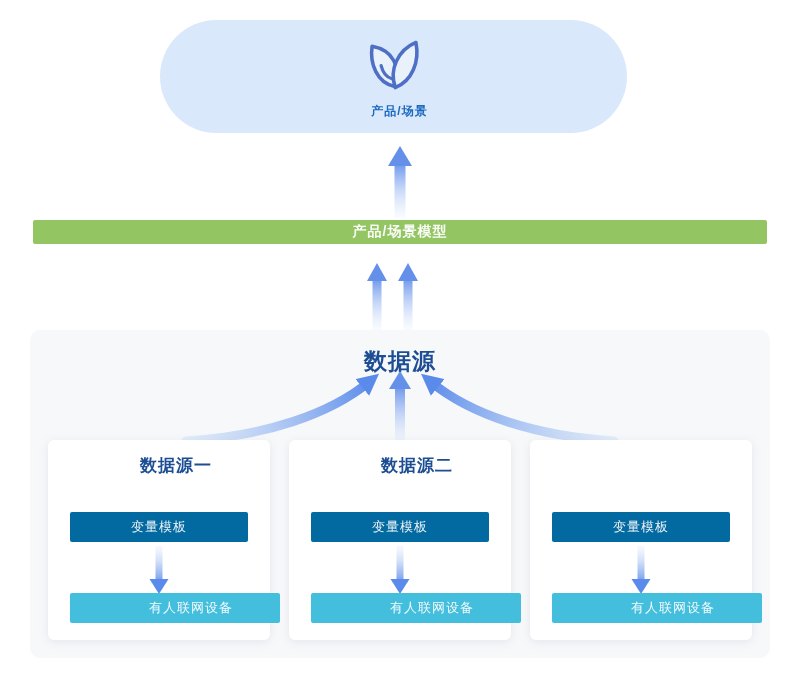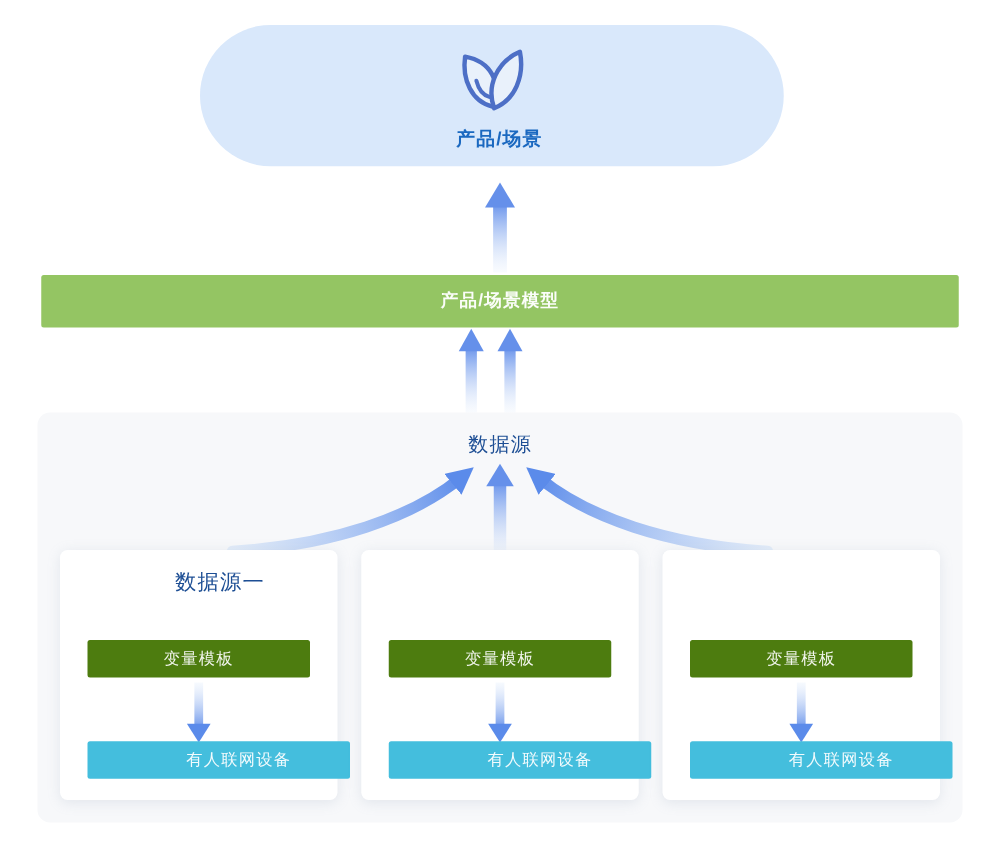--- a/index.html
+++ b/index.html
@@ -6,59 +6,59 @@
   body{font-family:"Liberation Sans","DejaVu Sans",sans-serif;}
   .stage{position:relative;width:800px;height:673px;background:#ffffff;overflow:hidden;}
 
   
   .capsule{
     position:absolute;left:160px;top:20px;width:467px;height:113px;
     background:#d9e8fb;border-radius:60px;
     display:flex;flex-direction:column;align-items:center;justify-content:center;
   }
   .capsule .leaf{width:66px;height:58px;margin-top:2px;}
-  .capsule .label{margin-top:9px;font-size:15px;font-weight:bold;color:#1a68c0;letter-spacing:1px;margin-left:12px;}
+  .capsule .label{margin-top:9px;font-size:12px;font-weight:bold;color:#1a68c0;letter-spacing:1px;margin-left:12px;}
 
   
   .model-bar{
-    position:absolute;left:33px;top:220px;width:734px;height:42px;
+    position:absolute;left:33px;top:220px;width:734px;height:24px;
     background:#94c563;border-radius:2px;
     display:flex;align-items:center;justify-content:center;
     font-size:14px;font-weight:bold;color:rgba(255,255,255,0.96);letter-spacing:1px;
   }
 
   
   .group{
     position:absolute;left:30px;top:330px;width:740px;height:328px;
     background:#f7f8fa;border-radius:10px;
   }
   .group-title{
     position:absolute;left:0;top:346px;width:800px;text-align:center;
-    font-size:16px;font-weight:normal;color:#1d4e94;letter-spacing:1px;
+    font-size:23px;font-weight:bold;color:#1d4e94;letter-spacing:1px;
   }
 
   
   .overlay{position:absolute;left:0;top:0;width:800px;height:673px;pointer-events:none;z-index:1;}
 
   
   .card{
     position:absolute;top:440px;width:222px;height:200px;background:#ffffff;
     border-radius:6px;box-shadow:0 2px 10px rgba(140,155,175,0.18);z-index:2;
   }
   .card.c1{left:48px;} .card.c2{left:289px;} .card.c3{left:530px;}
   .card .card-title{
     position:absolute;left:0;top:14px;width:256px;text-align:center;
-    font-size:17px;font-weight:normal;color:#1d4e94;letter-spacing:1px;
+    font-size:17px;font-weight:bold;color:#1d4e94;letter-spacing:1px;
   }
   .node{
     position:absolute;left:22px;width:178px;height:30px;border-radius:2px;
     display:flex;align-items:center;justify-content:center;
     font-size:13px;color:rgba(255,255,255,0.93);letter-spacing:1px;
   }
-  .node.green{top:72px;background:#4d7c0f;}
+  .node.green{top:72px;background:#0369a1;}
   .node.cyan{top:153px;background:#44bedd;padding-left:32px;}
   .card .down-arrow{position:absolute;left:50%;transform:translateX(-50%);top:104px;width:30px;height:50px;}
 </style>
 </head>
 <body>
 
 <div class="stage">
 
   <div class="capsule">
     <svg class="leaf" viewBox="0 0 100 90">
@@ -133,20 +133,21 @@
       </defs>
       <rect x="11.5" y="2" width="7" height="34" fill="url(#gd1)"></rect>
       <polygon points="15,50 5.5,35 24.5,35" fill="#5b8bea"></polygon>
     </svg>
     <div class="node cyan">
       <span>有人联网设备</span>
     </div>
   </div>
 
   <div class="card c2">
+    <div class="card-title">数据源二</div>
     <div class="node green">
       <span>变量模板</span>
     </div>
     <svg class="down-arrow" viewBox="0 0 30 50">
       <rect x="11.5" y="2" width="7" height="34" fill="url(#gd1)"></rect>
       <polygon points="15,50 5.5,35 24.5,35" fill="#5b8bea"></polygon>
     </svg>
     <div class="node cyan">
       <span>有人联网设备</span>
     </div>

